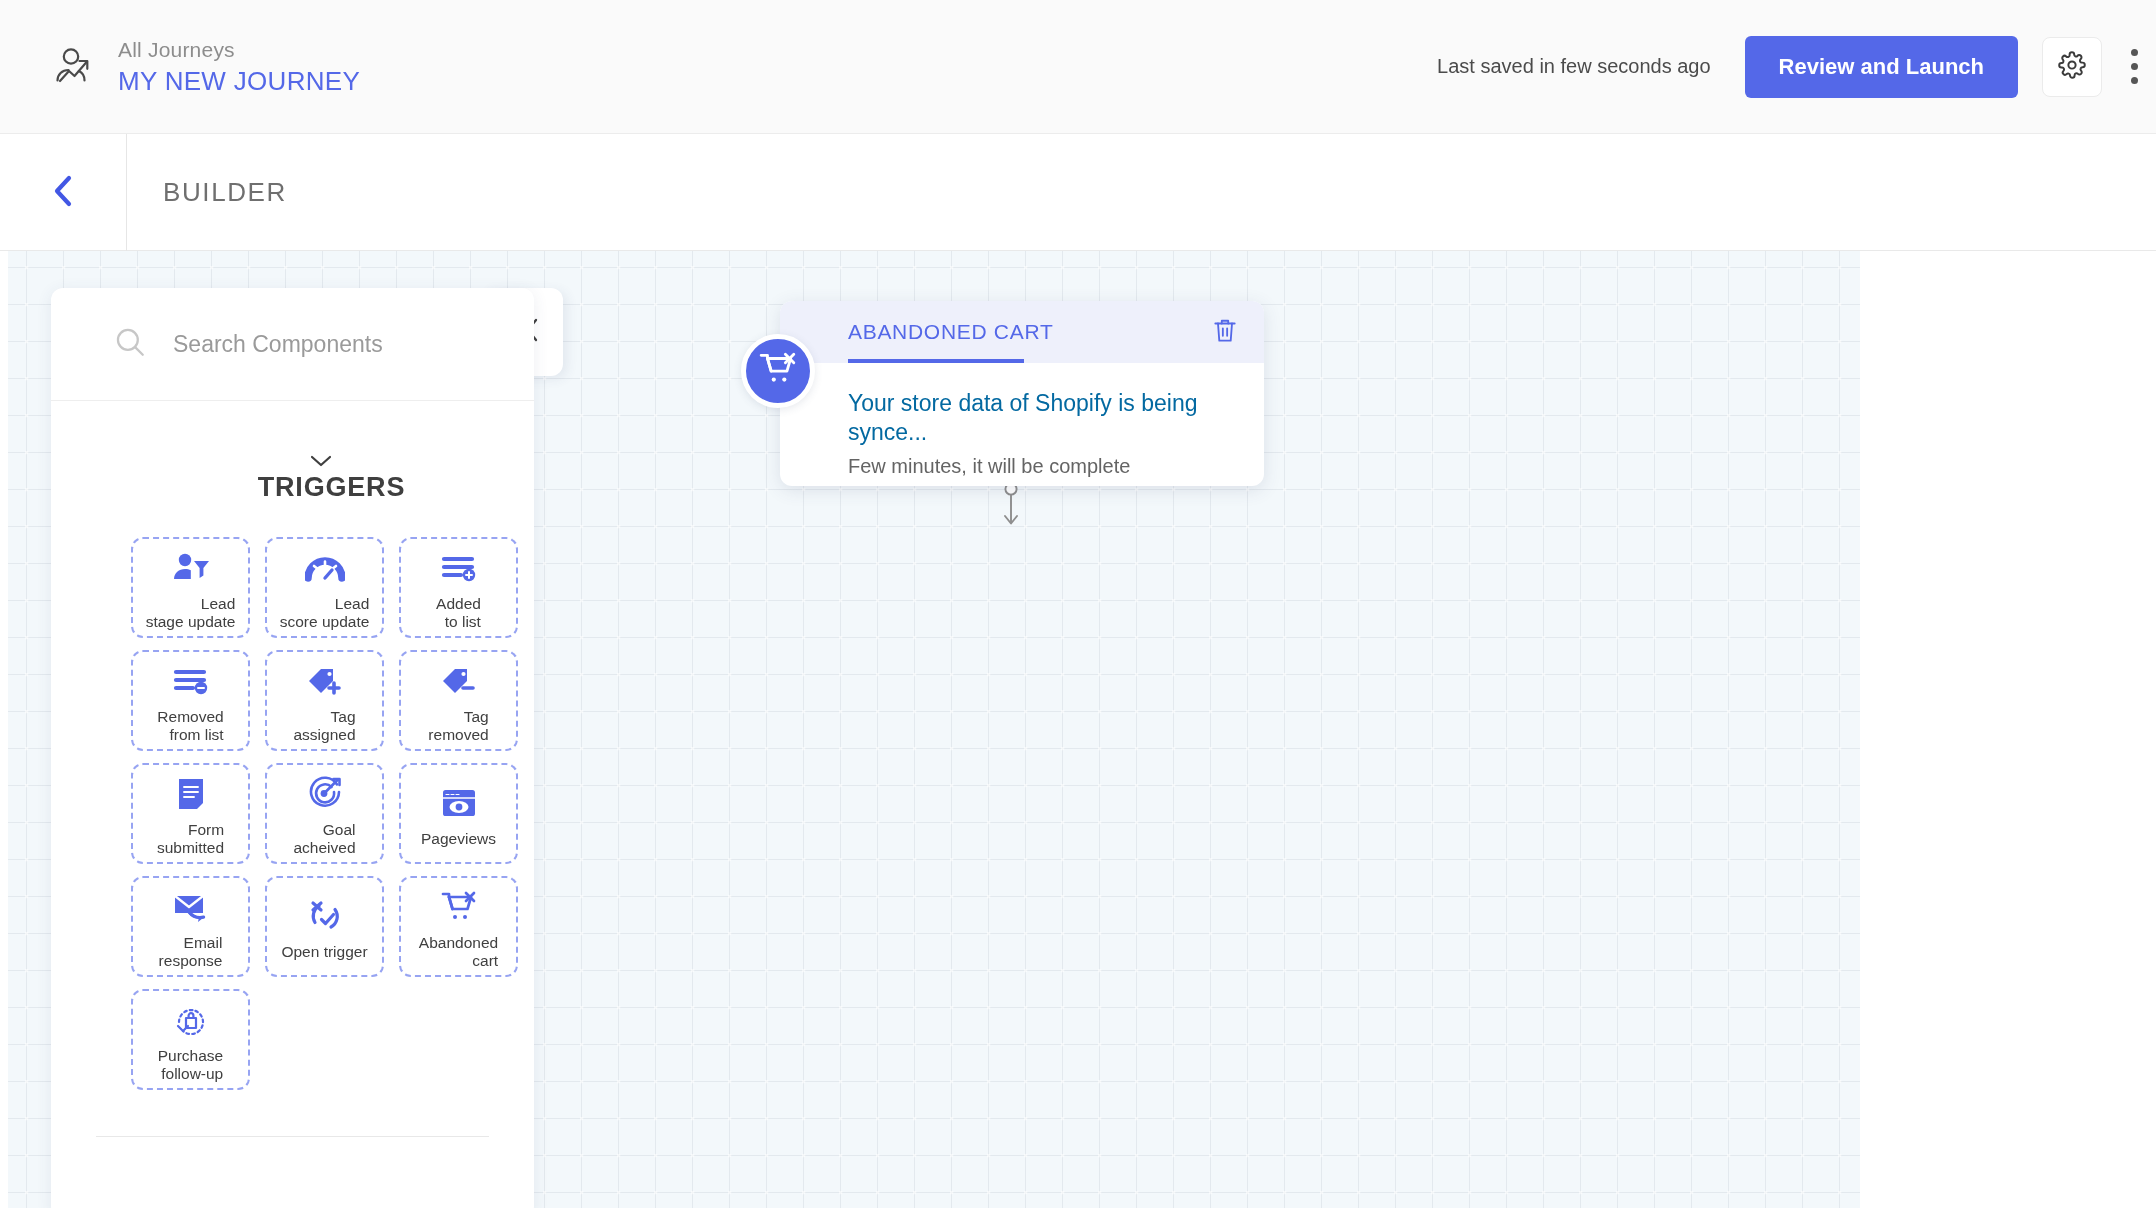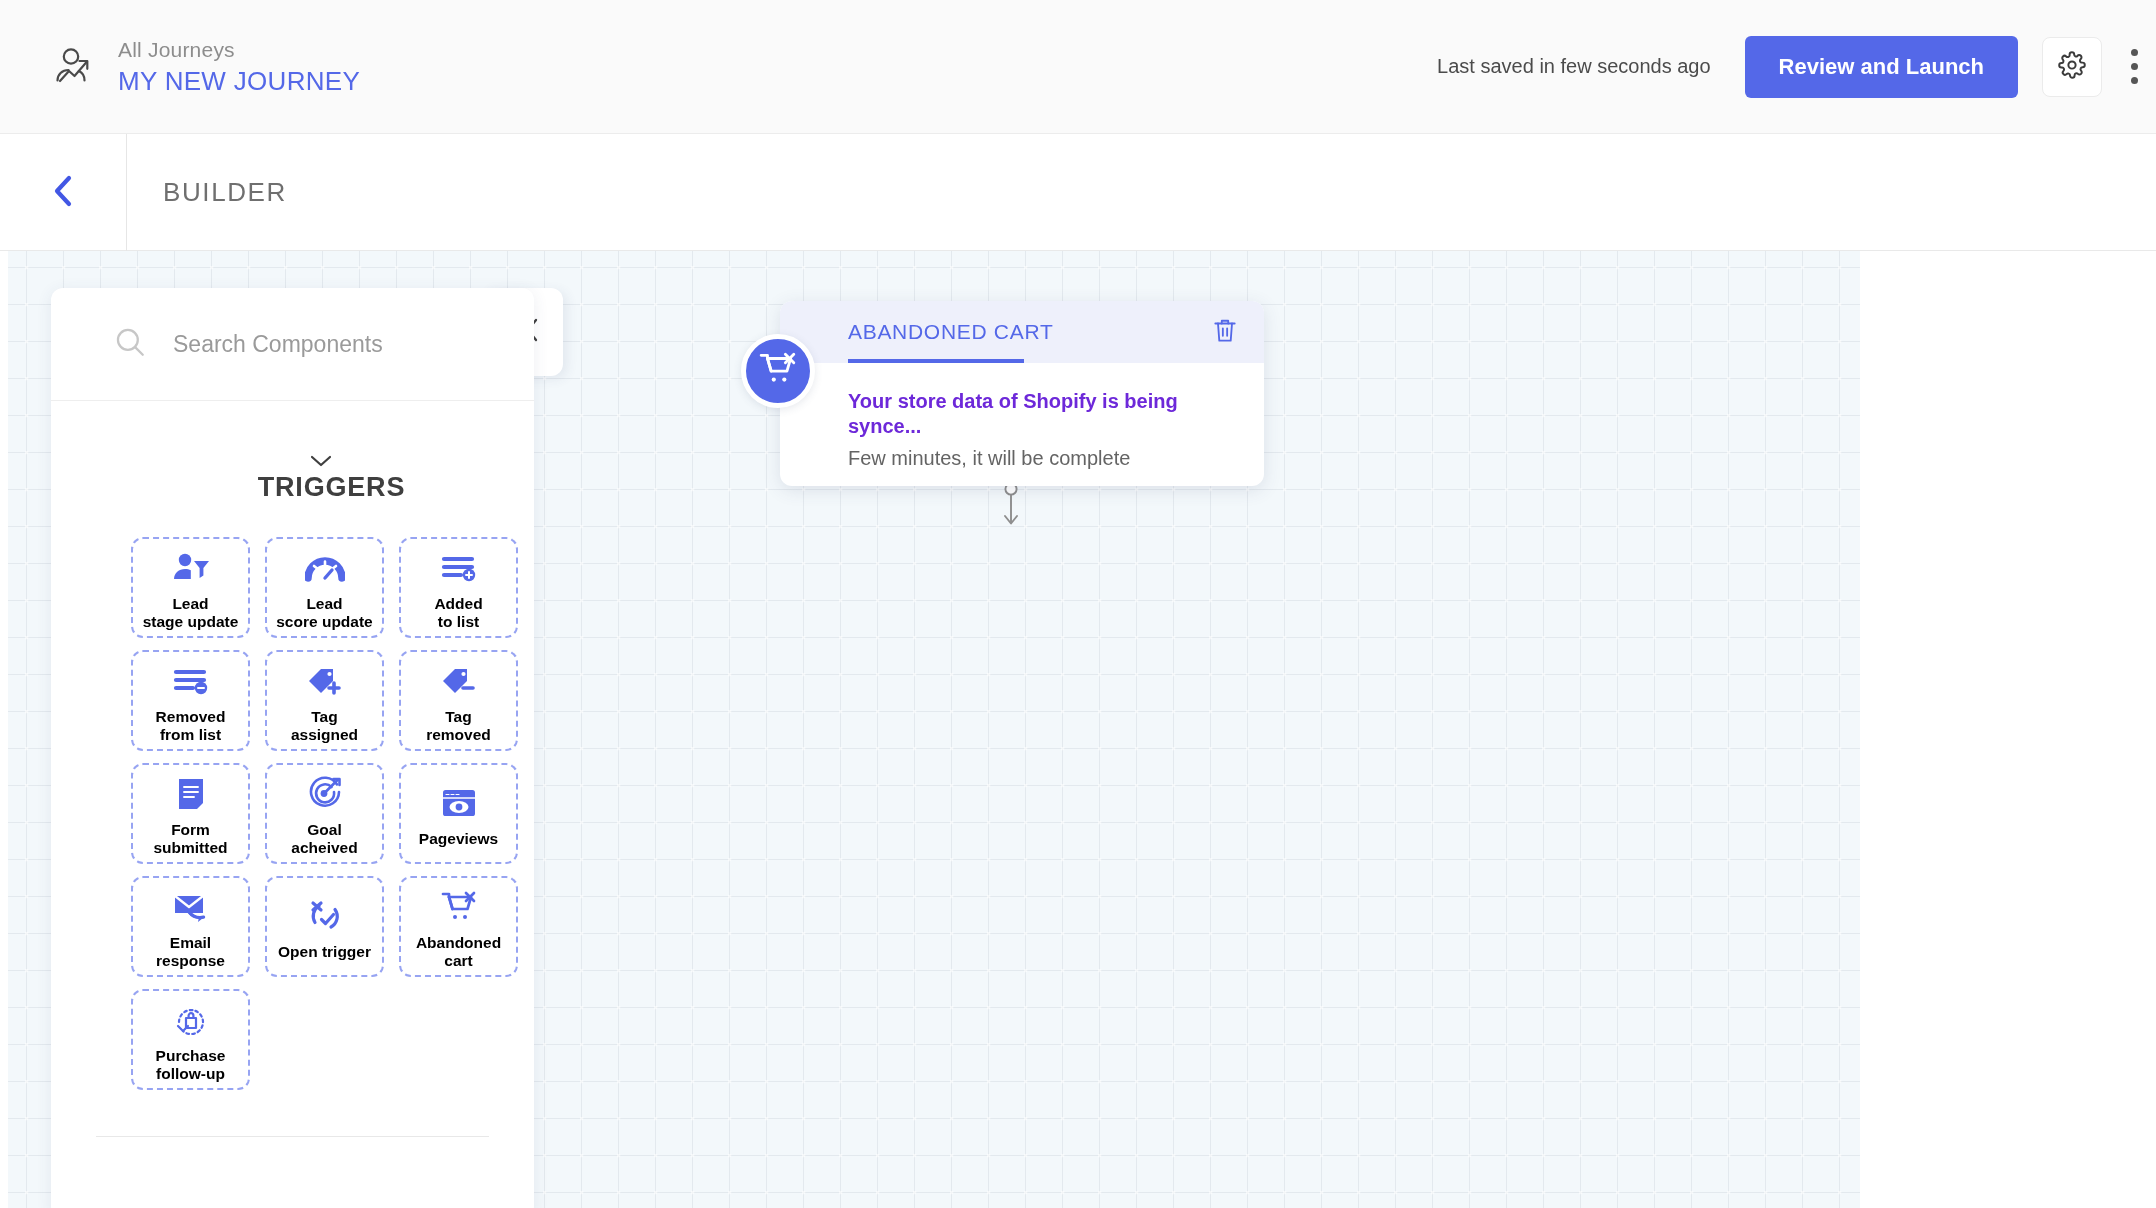--- a/index.html
+++ b/index.html
@@ -112,22 +112,22 @@
     display: grid; grid-template-columns: repeat(3, 119px);
     gap: 12px 15px; padding: 24px 0 0 80px;
   }
   .card {
     width: 119px; height: 101px; border: 2px dashed #97a4f2; border-radius: 12px;
     background: #fff; display: flex; flex-direction: column; align-items: center;
     justify-content: center; cursor: grab; padding-top: 4px;
   }
   .card-icon { height: 40px; display: flex; align-items: center; justify-content: center; margin-bottom: 7px; }
   .card-label {
-    font-size: 15.5px; color: #000000; text-align: center; line-height: 1.18;
-    white-space: pre-line; font-weight: 700;
+    font-size: 15.5px; color: #404040; text-align: right; line-height: 1.18;
+    white-space: pre-line; font-weight: 400;
   }
   .panel-divider { margin: 46px 45px 0 45px; border-top: 1px solid #e8e8e8; }
 
   
   .collapse-tab {
     position: absolute; left: 478px; top: 37px; width: 77px; height: 88px;
     background: #fff; border-radius: 0 12px 12px 0;
     box-shadow: 4px 3px 12px rgba(60,70,110,.09);
     display: flex; align-items: center; justify-content: flex-end;
     padding-right: 22px; cursor: pointer; z-index: 4;
@@ -146,21 +146,21 @@
     position: relative;
   }
   .node-title {
     font-size: 21px; color: #5468e8; letter-spacing: .7px;
   }
   .node-underline {
     position: absolute; left: 68px; bottom: 0; width: 176px; height: 4px; background: #5468e8;
   }
   .trash-btn { margin-left: auto; cursor: pointer; background:none;border:none;padding:0; display:flex; }
   .node-body { padding: 26px 24px 0 68px; }
-  .node-main { font-size: 20px; font-weight: bold; color: #6d28d9; line-height: 1.25; }
+  .node-main { font-size: 23px; font-weight: normal; color: #0369a1; line-height: 1.25; }
   .node-sub { font-size: 20px; color: #646464; margin-top: 8px; }
 
   .node-badge {
     position: absolute; left: 733px; top: 83px; width: 74px; height: 74px;
     border-radius: 50%; background: #5468e8; border: 5px solid #fff;
     display: flex; align-items: center; justify-content: center; z-index: 6;
     box-shadow: 0 2px 8px rgba(60,70,110,.12);
   }
 
   .connector { position: absolute; left: 988px; top: 231px; z-index: 2; }

